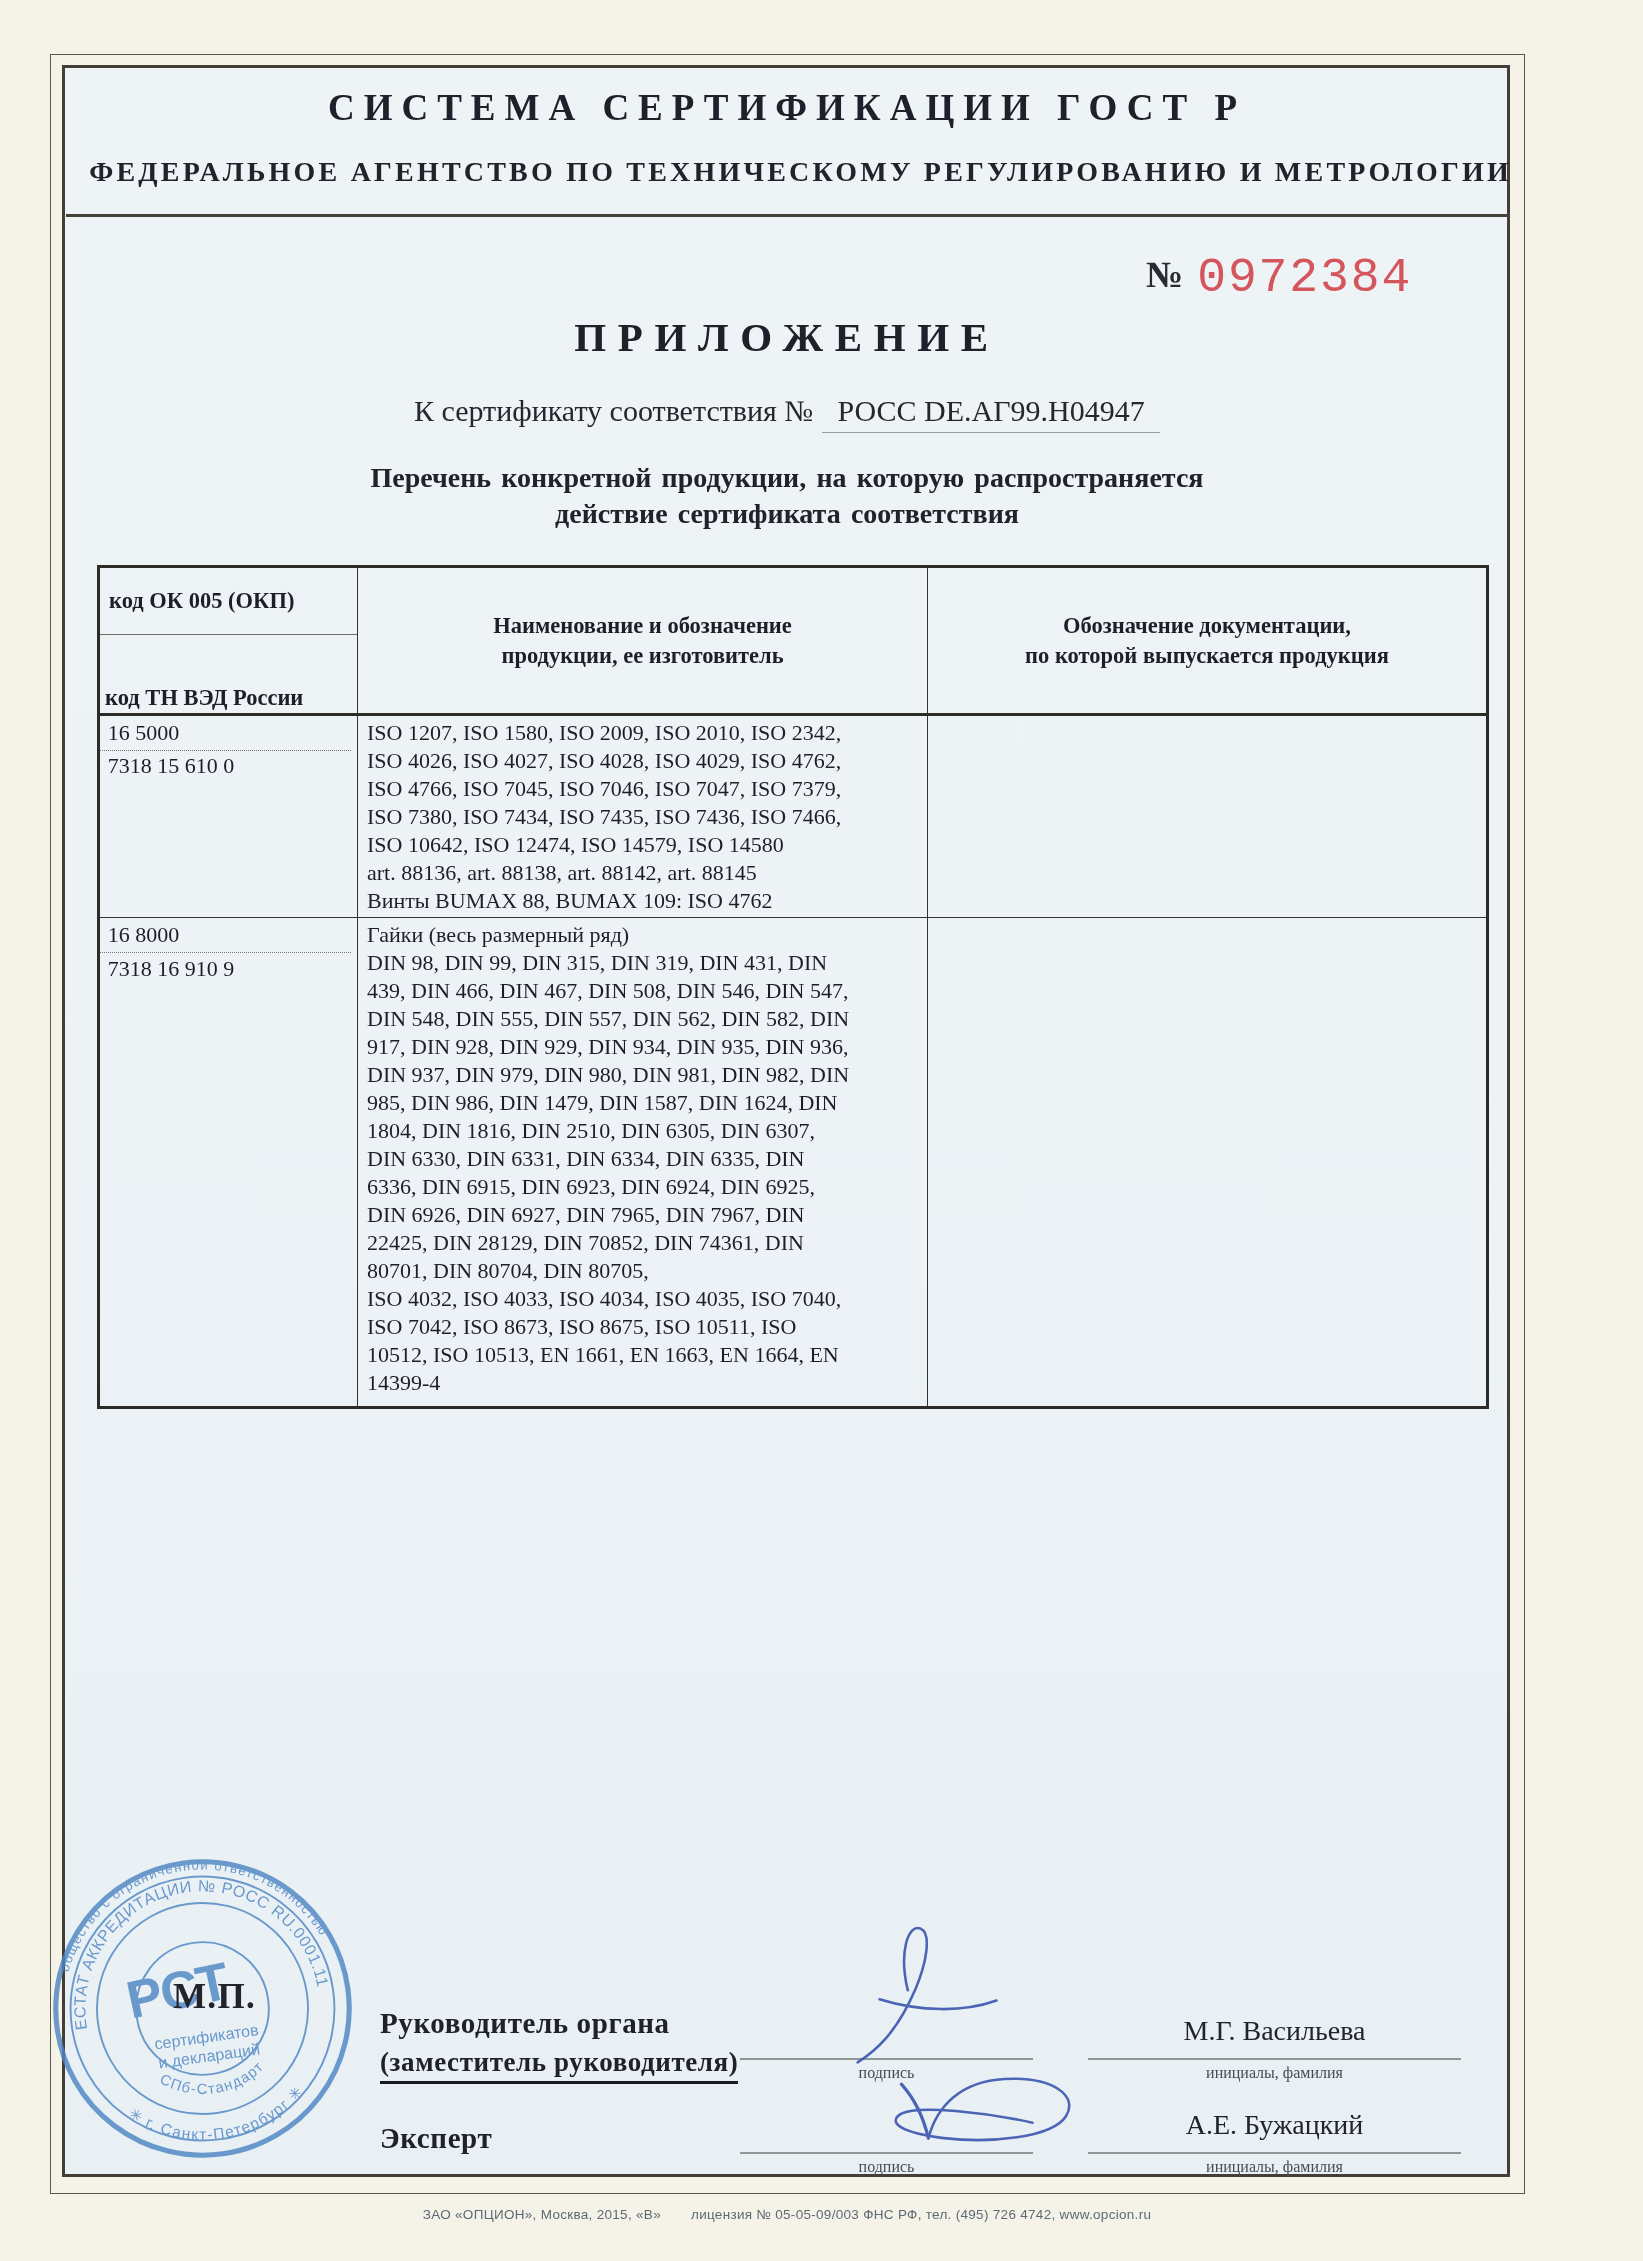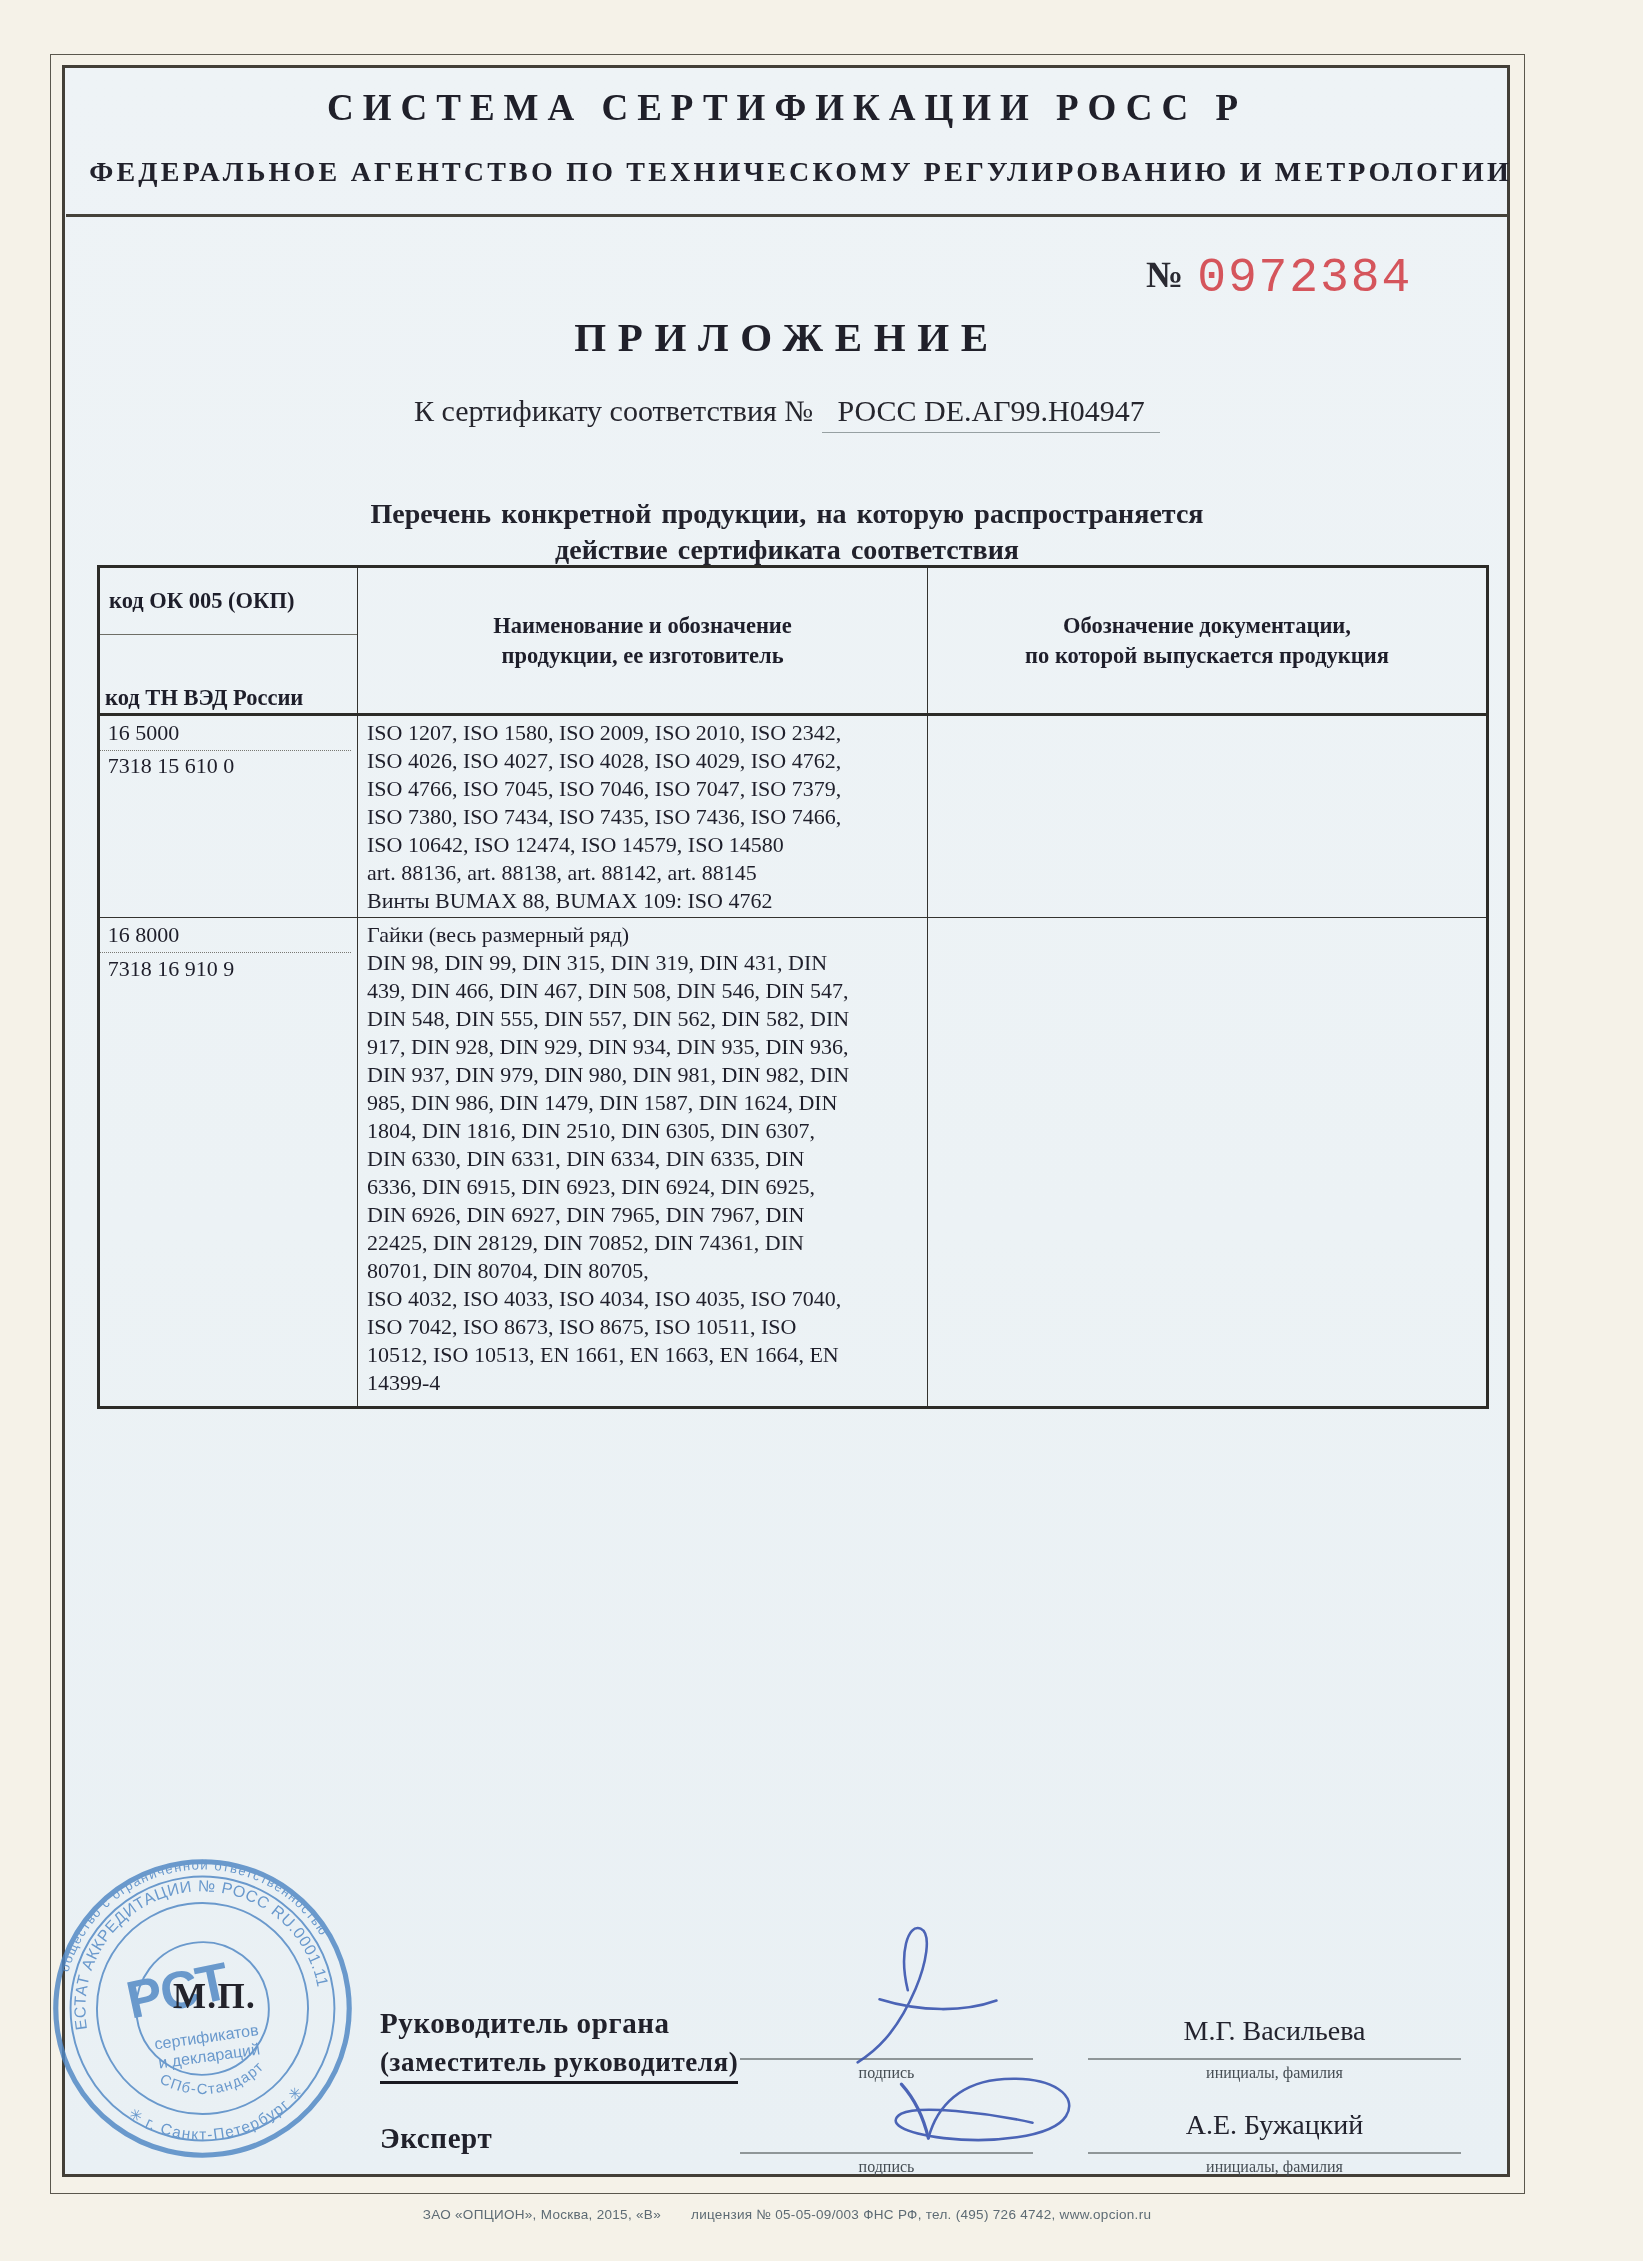--- a/index.html
+++ b/index.html
@@ -24,21 +24,21 @@
   .numrow{position:absolute;left:1146px;top:256px;display:flex;align-items:flex-start;}
   .numsign{font-size:37px;font-weight:700;color:#2a2a32;line-height:1;}
   .numval{font-family:"Liberation Mono", monospace;font-size:48px;font-weight:400;
     letter-spacing:1.9px;color:#d5555c;line-height:0.92;margin-left:14px;}
   .doc-title{position:absolute;left:62px;top:313px;width:1450px;text-align:center;
     font-size:41px;font-weight:700;letter-spacing:11.6px;color:#20202a;}
   .cert-line{position:absolute;left:62px;top:394px;width:1450px;text-align:center;
     font-size:30px;font-weight:400;color:#26262e;}
   .cert-no{border-bottom:1.3px solid #97a0a2;padding:0 15.4px 5.1px 15.4px;margin-left:9px;}
   .purpose{position:absolute;left:62px;top:460px;width:1450px;text-align:center;
-    font-size:28px;font-weight:700;line-height:1.3;color:#22222c;word-spacing:3.2px;margin-top:36px;}
+    font-size:28px;font-weight:700;line-height:1.3;color:#22222c;word-spacing:3.2px;}
   
   table.doc{position:absolute;left:97px;top:565px;width:1389px;
     border-collapse:collapse;table-layout:fixed;}
   table.doc col.c1{width:259px;} table.doc col.c2{width:570px;} table.doc col.c3{width:560px;}
   table.doc th, table.doc td{border:1.9px solid #34332f;vertical-align:top;
     font-size:22px;line-height:28px;color:#1e1e2a;}
   table.doc{border:3.9px solid #2c2b27;}
   table.doc thead th{border-bottom:3.9px solid #2c2b27;font-weight:700;vertical-align:middle;
     text-align:center;font-size:22.5px;line-height:30px;height:145px;padding:0 6.4px;}
   .c1h{display:flex;flex-direction:column;height:145px;text-align:left;gap:48px;}
@@ -79,21 +79,21 @@
   .footer{position:absolute;left:62px;top:2207px;width:1450px;text-align:center;
     font-family:"Liberation Sans", sans-serif;font-size:13.5px;color:#5d6b74;letter-spacing:0.3px;}
   .footer .gap{display:inline-block;width:30px;}
 </style>
 </head>
 <body>
 
 <div class="frame-outer"></div>
 <div class="frame-inner"></div>
 
-<div class="title1">СИСТЕМА СЕРТИФИКАЦИИ РОСС Р</div>
+<div class="title1">СИСТЕМА СЕРТИФИКАЦИИ ГОСТ Р</div>
 <div class="title2">ФЕДЕРАЛЬНОЕ АГЕНТСТВО ПО ТЕХНИЧЕСКОМУ РЕГУЛИРОВАНИЮ И МЕТРОЛОГИИ</div>
 <div class="header-rule"></div>
 
 <div class="numrow">
   <span class="numsign">№</span>
   <span class="numval">0972384</span>
 </div>
 
 <div class="doc-title">ПРИЛОЖЕНИЕ</div>
 

